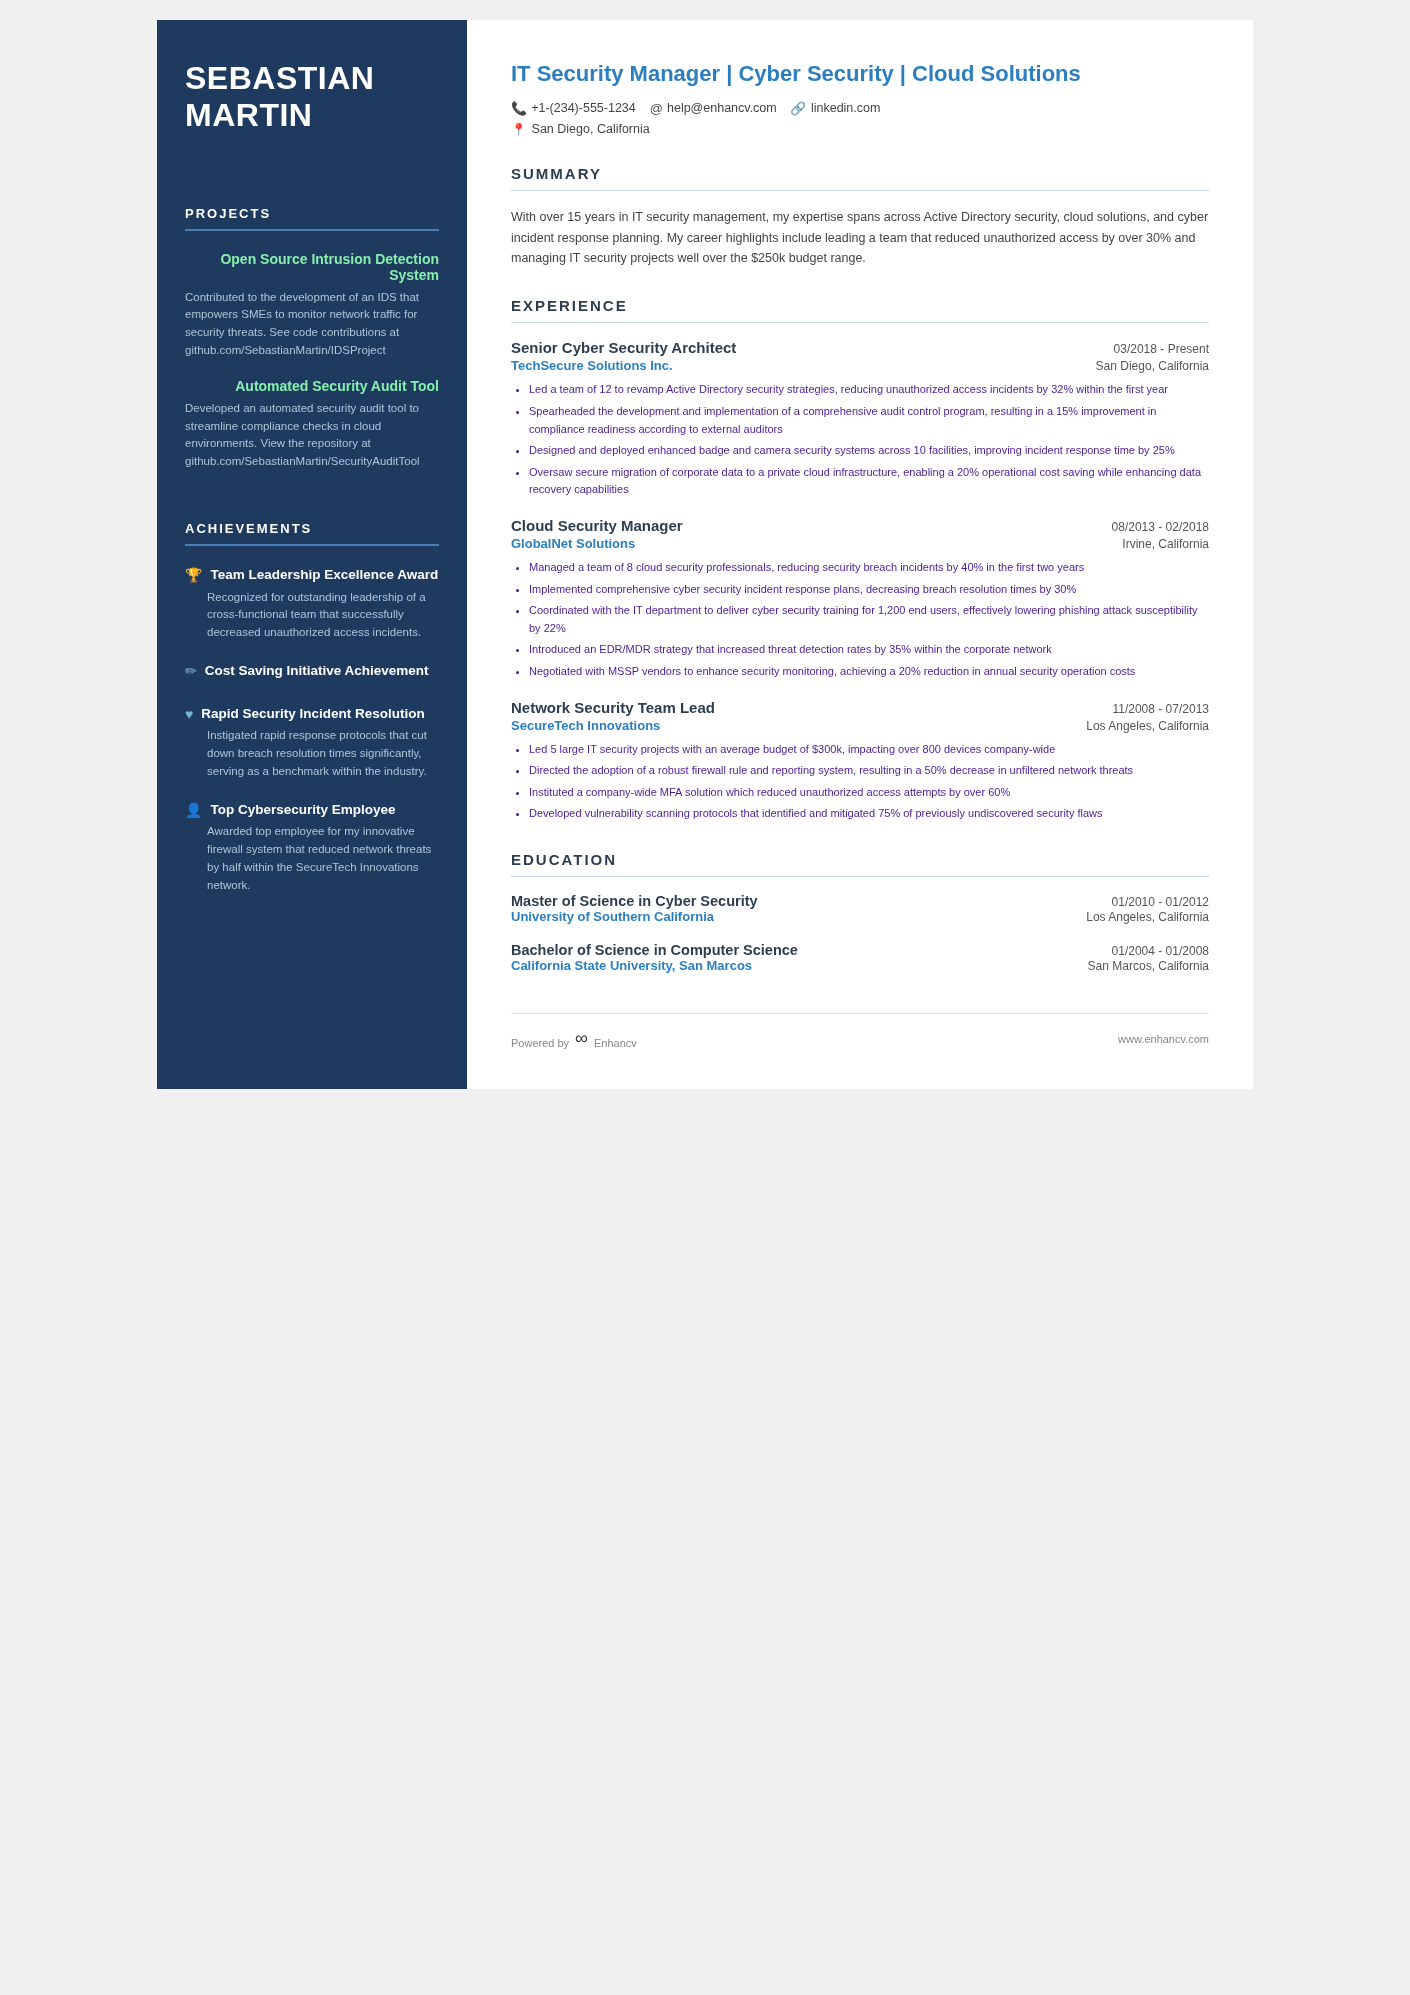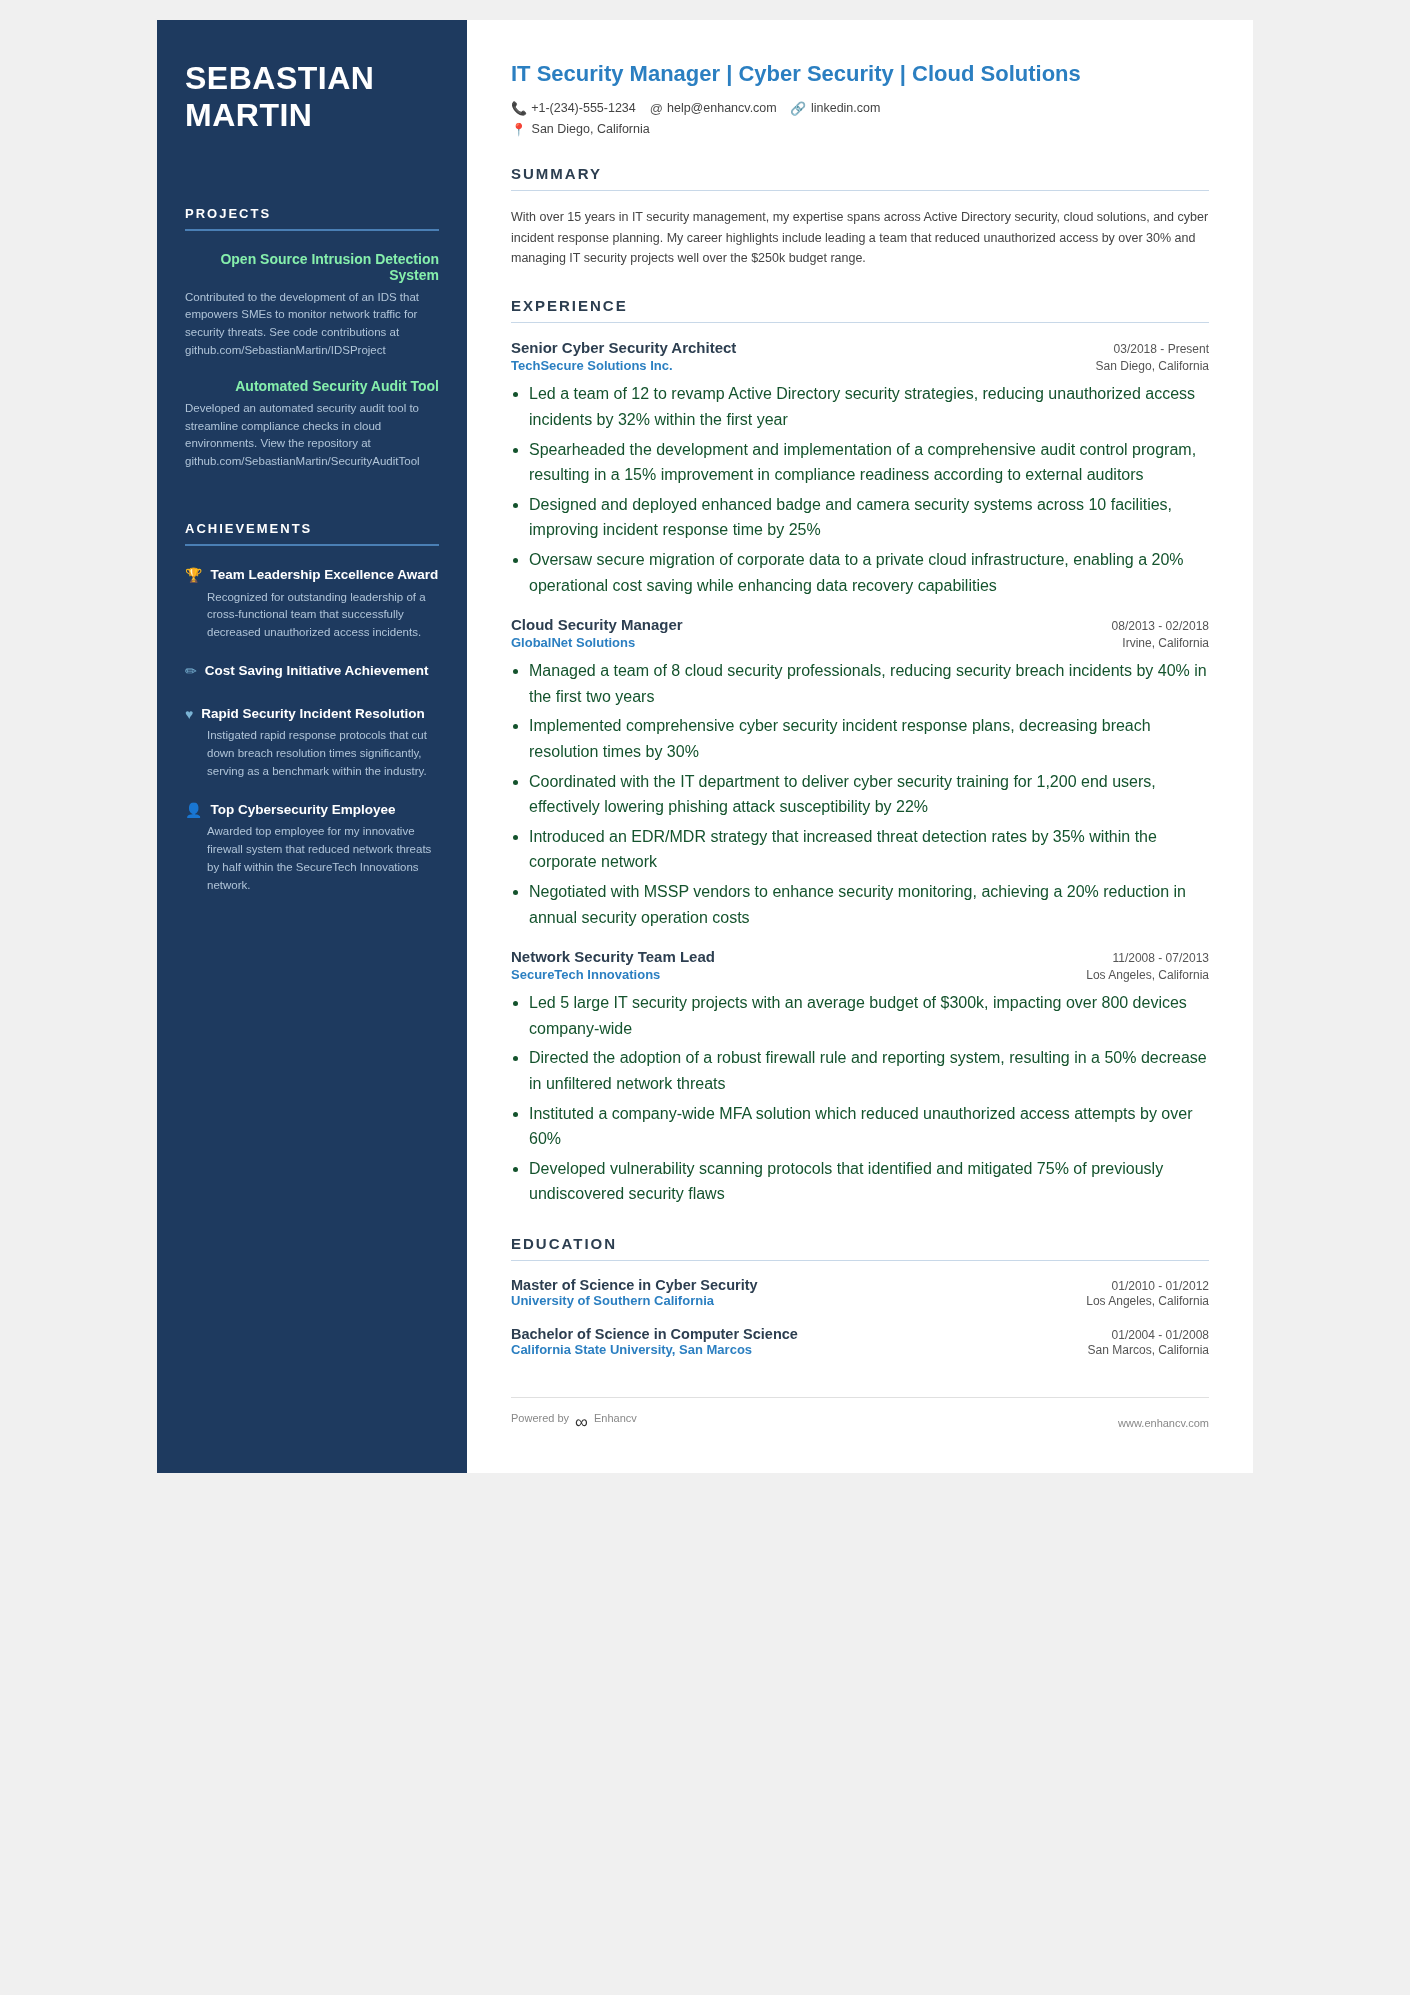--- a/index.html
+++ b/index.html
@@ -174,22 +174,22 @@
       font-size: 12px;
       color: #555;
       text-align: right;
     }
     .exp-bullets {
       list-style: disc;
       padding-left: 18px;
       margin-bottom: 18px;
     }
     .exp-bullets li {
-      font-size: 16px;
-      color: #14532d;
+      font-size: 11px;
+      color: #4c1d95;
       line-height: 1.6;
       margin-bottom: 4px;
     }
     .edu-item {
       margin-bottom: 18px;
     }
     .edu-header {
       display: flex;
       justify-content: space-between;
       align-items: baseline;
@@ -221,21 +221,21 @@
     .footer {
       margin-top: 40px;
       display: flex;
       justify-content: space-between;
       align-items: center;
       border-top: 1px solid #e0e0e0;
       padding-top: 14px;
     }
     .footer-left {
       display: flex;
-      align-items: flex-start;
+      align-items: flex-end;
       gap: 6px;
       font-size: 11px;
       color: #888;
     }
     .footer-logo {
       font-size: 18px;
       color: #333;
     }
     .footer-right {
       font-size: 11px;

